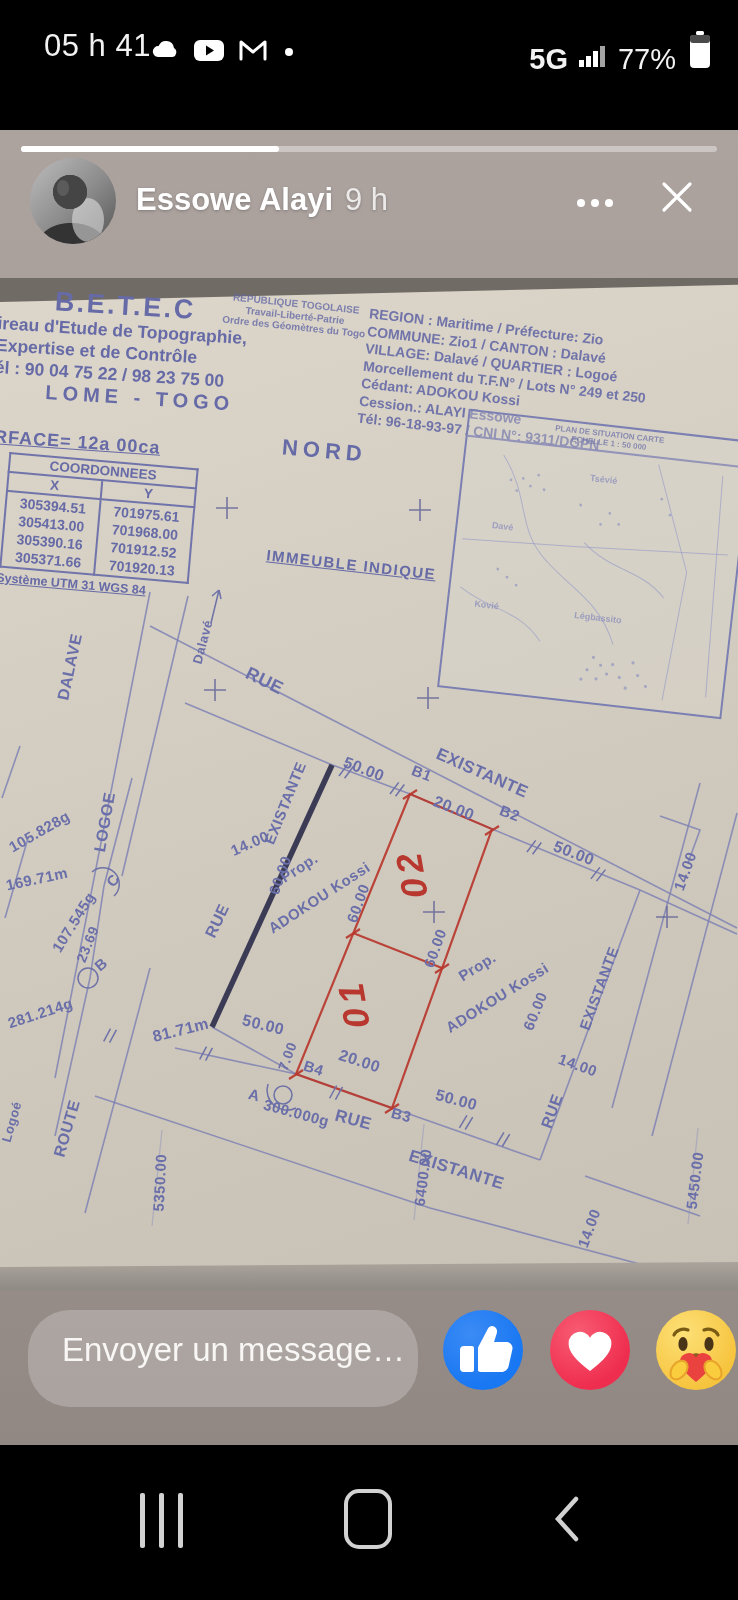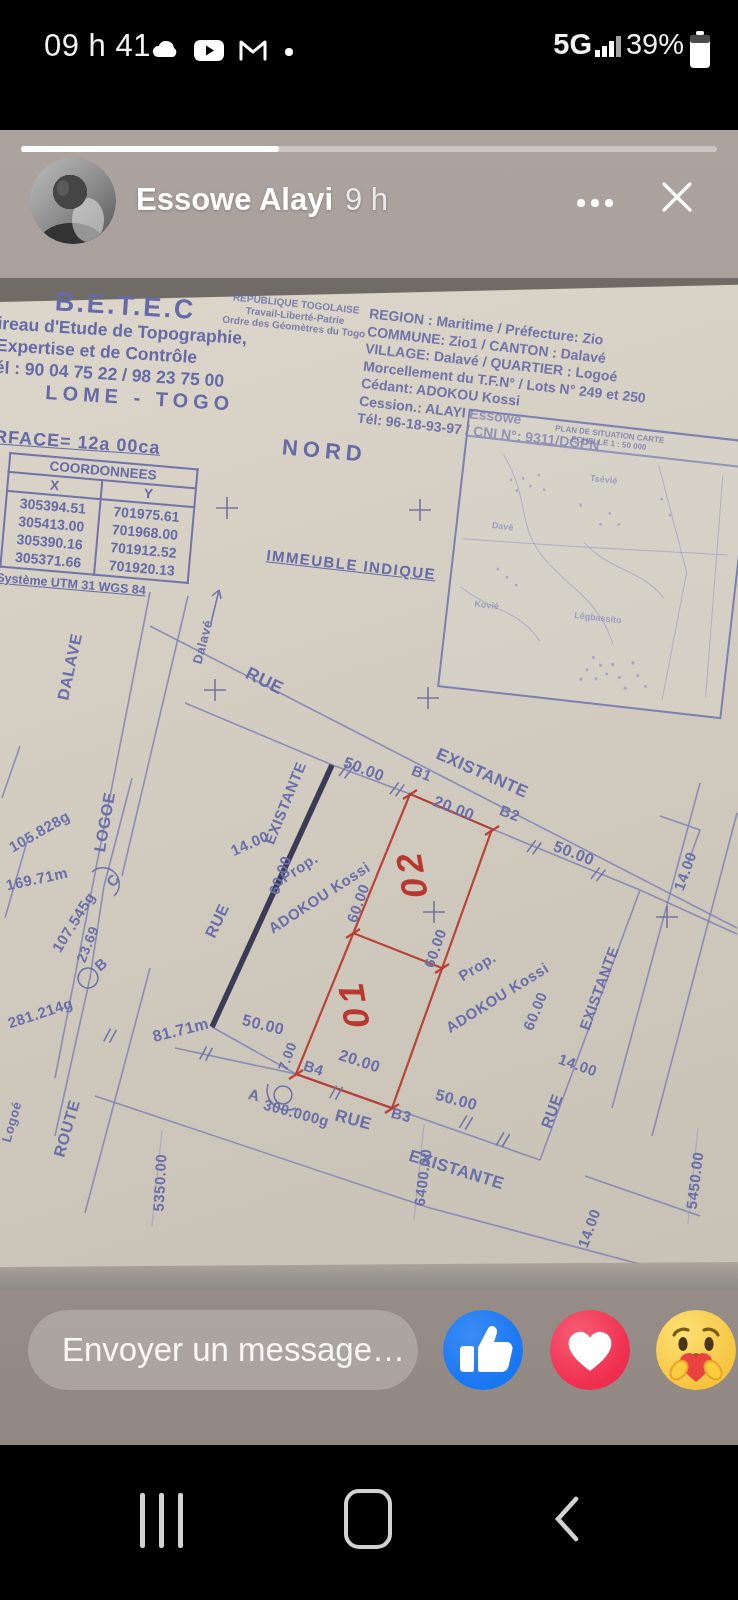--- a/index.html
+++ b/index.html
@@ -3,21 +3,21 @@
 <meta charset="utf-8">
 <style>
   html,body{margin:0;padding:0;background:#000;}
   .phone{position:relative;width:738px;height:1600px;overflow:hidden;background:#000;
          font-family:"Liberation Sans",sans-serif;}
 
   
   .statusbar{position:absolute;left:0;top:0;width:738px;height:130px;background:#000;color:#fff;}
   .sb-time{position:absolute;left:44px;top:28px;font-size:31px;letter-spacing:.5px;color:#f2f2f2;}
   .sb-icons{position:absolute;left:148px;top:33px;display:flex;align-items:center;gap:9px;}
-  .sb-right{position:absolute;right:22px;top:28px;display:flex;align-items:flex-start;}
+  .sb-right{position:absolute;right:22px;top:28px;display:flex;align-items:flex-end;gap:8px;}
   .sb-net{font-size:29px;font-weight:bold;color:#f2f2f2;}
   .sb-batt{font-size:29px;color:#f2f2f2;}
 
   
   .story{position:absolute;left:0;top:130px;width:738px;height:1315px;
          background:linear-gradient(180deg,#aca39f 0%,#a89f9b 20%,#a19894 55%,#978e89 85%,#918883 100%);}
   .progress-track{position:absolute;left:21px;top:16px;width:696px;height:6px;border-radius:3px;
                   background:rgba(255,255,255,.38);}
   .progress-fill{height:6px;width:37%;border-radius:3px;background:#ffffff;}
   .story-header{position:absolute;left:0;top:28px;width:738px;height:90px;}
@@ -72,42 +72,42 @@
   .tk{stroke:#6e72a8;stroke-width:1.5;fill:none;}
   .pt{font-family:"Liberation Sans",sans-serif;font-weight:bold;fill:#6b6fa9;letter-spacing:.5px;}
   .rt{font-family:"Liberation Sans",sans-serif;font-weight:bold;fill:#b8372e;font-style:italic;letter-spacing:5px;}
   .mp{stroke:#9b9fc8;stroke-width:1;fill:none;opacity:.7;}
   .mt{font-family:"Liberation Sans",sans-serif;font-weight:bold;fill:#8488bb;opacity:.7;}
 
   
   .composer{position:absolute;left:0;top:1178px;width:738px;height:90px;}
   .msg-input{position:absolute;left:28px;top:2px;width:356px;height:80px;border:none;outline:none;
              border-radius:42px;background:rgba(255,255,255,.22);color:#fff;font-size:33px;
-             padding:0 0 0 34px;font-family:"Liberation Sans",sans-serif;}
+             padding:0 0 17px 34px;font-family:"Liberation Sans",sans-serif;}
   .msg-input::placeholder{color:#fbfaf8;opacity:.97;}
   .react{position:absolute;top:2px;width:80px;height:80px;border-radius:50%;cursor:pointer;}
   .react-like{left:443px;background:radial-gradient(circle at 35% 30%,#3b8bf5,#1877f2 70%);}
   .react-love{left:550px;background:radial-gradient(circle at 35% 30%,#f85c74,#ef2d4e 70%);}
   .react-care{left:656px;background:radial-gradient(circle at 35% 28%,#fde077,#f6c33c 75%);}
 
   
   .navbar{position:absolute;left:0;top:1445px;width:738px;height:155px;background:#000;}
   .nav-recents{position:absolute;left:140px;top:48px;width:60px;height:55px;display:flex;gap:14px;cursor:pointer;}
   .nav-recents i{width:5px;height:55px;background:#d2d2d2;border-radius:2px;display:block;}
   .nav-home{position:absolute;left:344px;top:44px;width:40px;height:52px;border:4.5px solid #d2d2d2;
             border-radius:15px;cursor:pointer;}
   .nav-back{position:absolute;left:548px;top:46px;width:36px;height:56px;cursor:pointer;}
 </style>
 </head>
 <body>
 
 <div class="phone">
 
   <div class="statusbar">
-    <div class="sb-time">09 h 41</div>
+    <div class="sb-time">05 h 41</div>
     <div class="sb-icons">
       <span>
         <svg width="34" height="34" viewBox="0 0 34 34">
             <path fill="#fff" d="M10,24 a5.5,5.5 0 0 1 .6,-11 a8,8 0 0 1 15.4,2 a5,5 0 0 1 -1.2,9 z"></path>
           </svg>
       </span>
       <span>
         <svg width="36" height="34" viewBox="0 0 36 34">
             <rect x="3" y="7" width="30" height="21" rx="6" fill="#fff"></rect>
             <path d="M15,12.5 l8,5 -8,5 z" fill="#000"></path>
@@ -127,21 +127,21 @@
     <div class="sb-right">
       <span class="sb-net">5G</span>
       <span>
         <svg width="34" height="34" viewBox="0 0 34 34">
           <rect x="3" y="22" width="5" height="7" fill="#fff"></rect>
             <rect x="10" y="18" width="5" height="11" fill="#fff"></rect>
           <rect x="17" y="13" width="5" height="16" fill="#fff"></rect>
             <rect x="24" y="8" width="5" height="21" fill="#dadada" opacity=".75"></rect>
         </svg>
       </span>
-      <span class="sb-batt">39%</span>
+      <span class="sb-batt">77%</span>
       <span>
         <svg width="32" height="44" viewBox="0 0 32 44">
           <rect x="12" y="3" width="8" height="4" rx="1.5" fill="#fff"></rect>
           <rect x="6" y="7" width="20" height="33" rx="4" fill="#fff"></rect>
           <rect x="6" y="7" width="20" height="8" rx="3" fill="#4a4a4a"></rect>
         </svg>
       </span>
     </div>
   </div>
 

